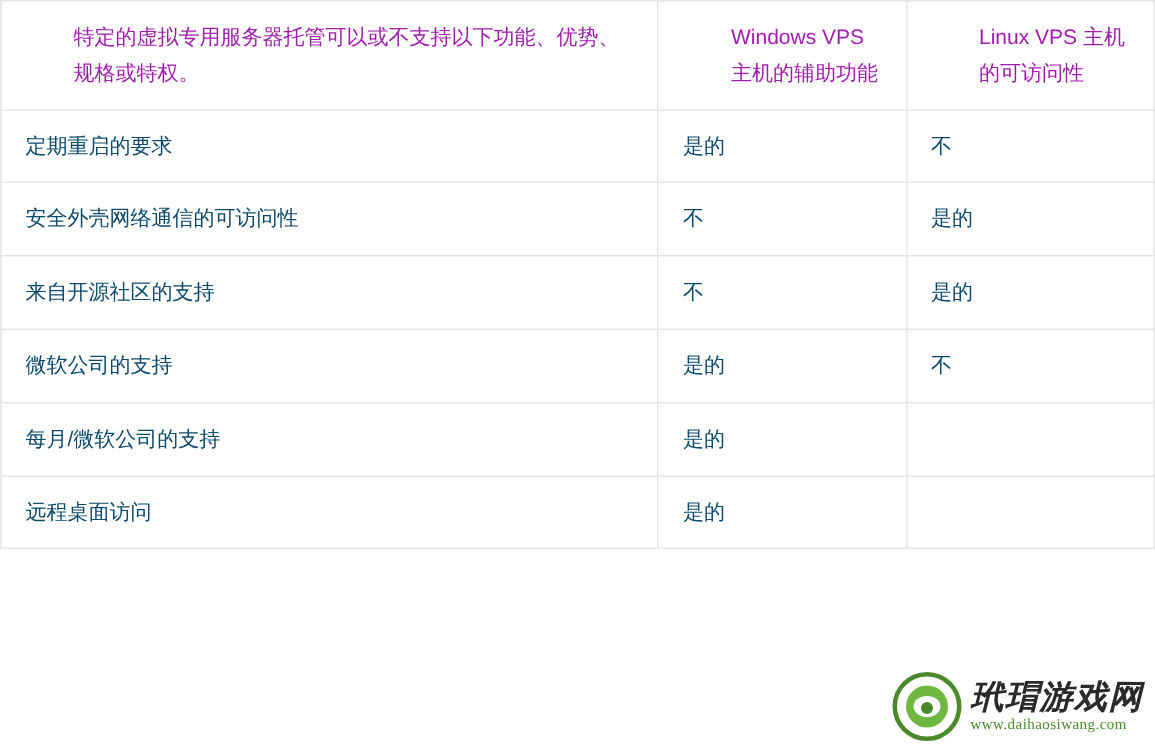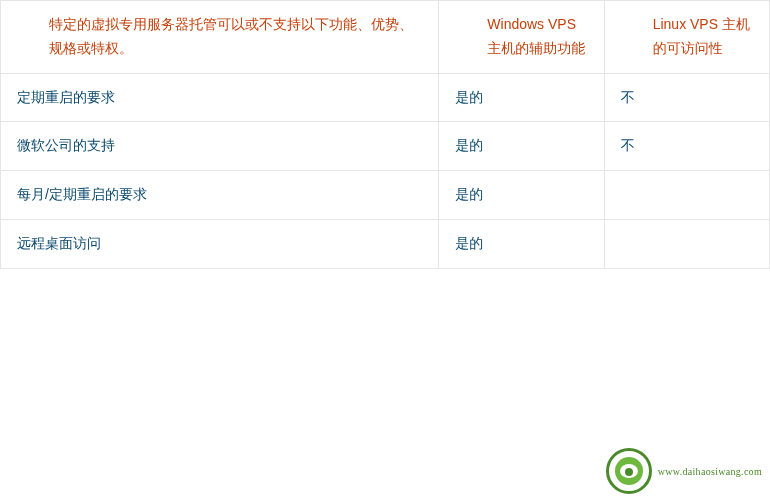--- a/index.html
+++ b/index.html
@@ -21,21 +21,21 @@
     }
     .table td {
       border: 1px solid #e5e5e5;
       padding: 12px 16px;
       font-size: 14px;
       color: #0c4a6e;
       vertical-align: top;
       line-height: 1.7;
     }
     .table thead td {
-      color: #c2410c;
+      color: #a21caf;
       padding-left: 48px;
     }
     .col1 {
       width: 57%;
     }
     .col2 {
       width: 21.5%;
     }
     .col3 {
       width: 21.5%;
@@ -120,40 +120,51 @@
       <td class="col3">Linux VPS 主机的可访问性</td>
     </tr>
   </thead>
   <tbody>
     <tr>
       <td>定期重启的要求</td>
       <td>是的</td>
       <td>不</td>
     </tr>
     <tr>
+      <td>安全外壳网络通信的可访问性</td>
+      <td>不</td>
+      <td>是的</td>
+    </tr>
+    <tr>
+      <td>来自开源社区的支持</td>
+      <td>不</td>
+      <td>是的</td>
+    </tr>
+    <tr>
       <td>微软公司的支持</td>
       <td>是的</td>
       <td>不</td>
     </tr>
     <tr>
-      <td>每月/定期重启的要求</td>
+      <td>每月/微软公司的支持</td>
       <td>是的</td>
       <td></td>
     </tr>
     <tr>
       <td>远程桌面访问</td>
       <td>是的</td>
       <td></td>
     </tr>
   </tbody>
 </table>
 
 <div class="watermark">
   <div class="wm-icon">
     <div class="wm-circle-outer"></div>
     <div class="wm-circle-inner"></div>
     <div class="wm-eye"></div>
     <div class="wm-pupil"></div>
   </div>
   <div class="wm-text">
+    <span class="wm-title">玳瑁游戏网</span>
     <span class="wm-url">www.daihaosiwang.com</span>
   </div>
 </div>
 
 </body></html>

